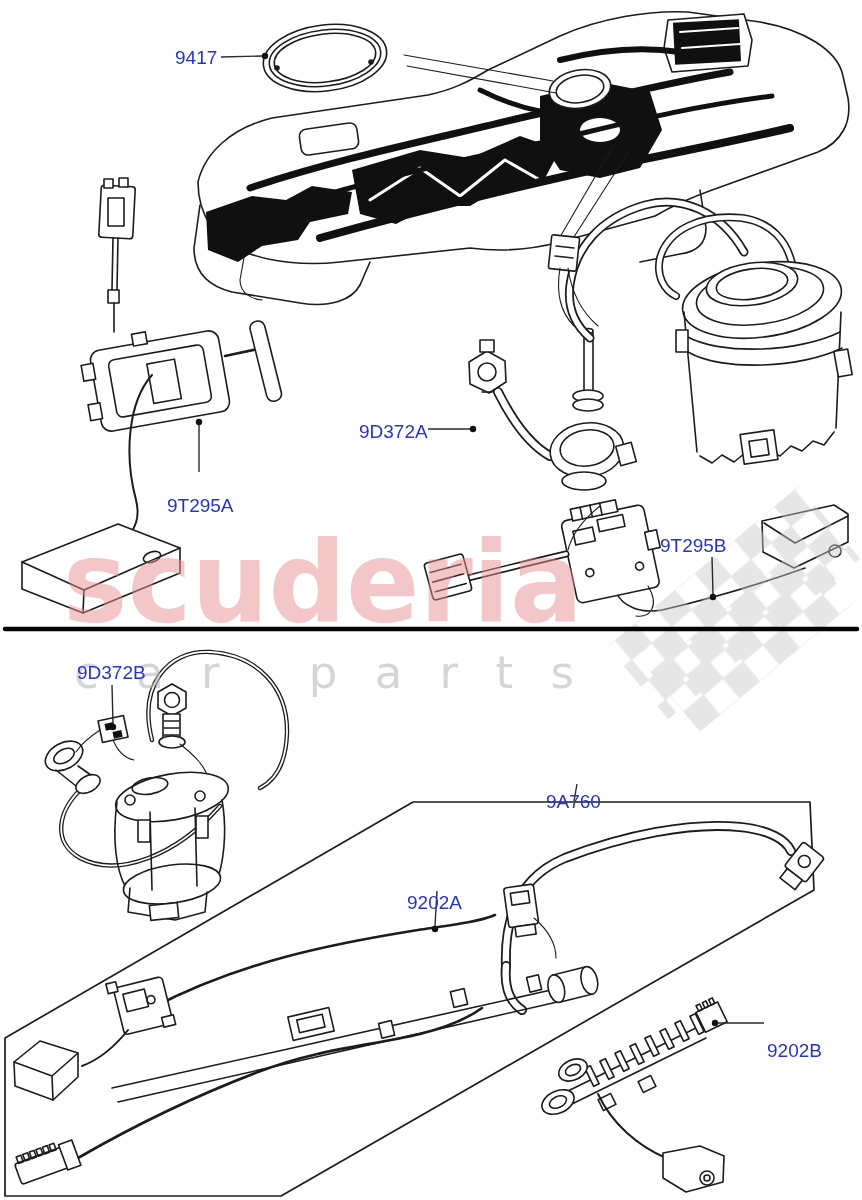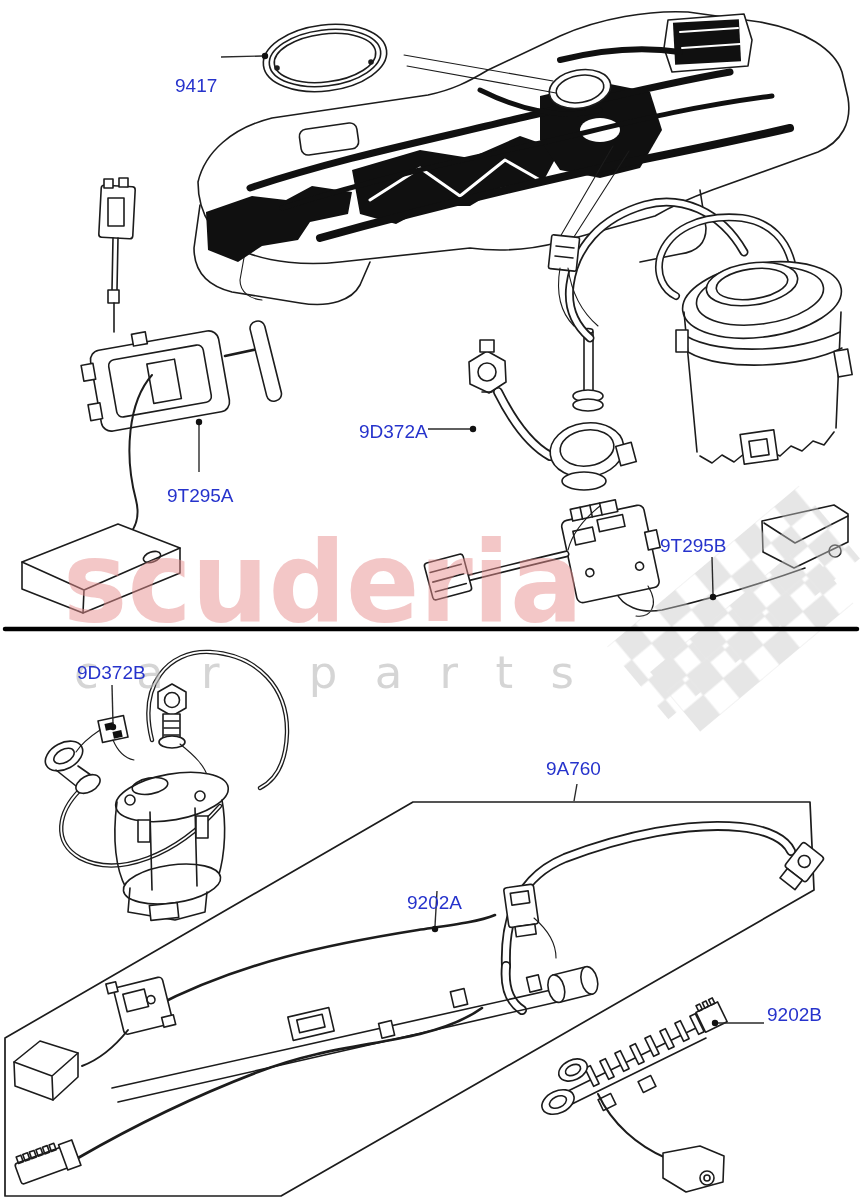--- a/index.html
+++ b/index.html
@@ -332,21 +332,21 @@
     <line x1="112" y1="685" x2="113" y2="724"></line>
         <circle cx="113" cy="727" r="3.2"></circle>
     <line x1="577" y1="784" x2="574" y2="801"></line>
     <line x1="437" y1="891" x2="435" y2="926"></line>
         <circle cx="435" cy="929" r="3.2"></circle>
     <line x1="764" y1="1023" x2="718" y2="1023"></line>
         <circle cx="715" cy="1023" r="3.2"></circle>
   </g>
 </svg>
 
-<div class="part-label" style="left:175px;top:47px;margin-top:28px;">9417</div>
-<div class="part-label" style="left:167px;top:485px;">9T295A</div>
+<div class="part-label" style="left:175px;top:47px;">9417</div>
+<div class="part-label" style="left:167px;top:495px;">9T295A</div>
 <div class="part-label" style="left:359px;top:421px;">9D372A</div>
 <div class="part-label" style="left:660px;top:535px;">9T295B</div>
 <div class="part-label" style="left:77px;top:662px;">9D372B</div>
-<div class="part-label" style="left:546px;top:758px;">9A760</div>
+<div class="part-label" style="left:546px;top:791px;">9A760</div>
 <div class="part-label" style="left:407px;top:892px;">9202A</div>
-<div class="part-label" style="left:767px;top:1004px;">9202B</div>
+<div class="part-label" style="left:767px;top:1040px;">9202B</div>
 </div>
 
 </body></html>

